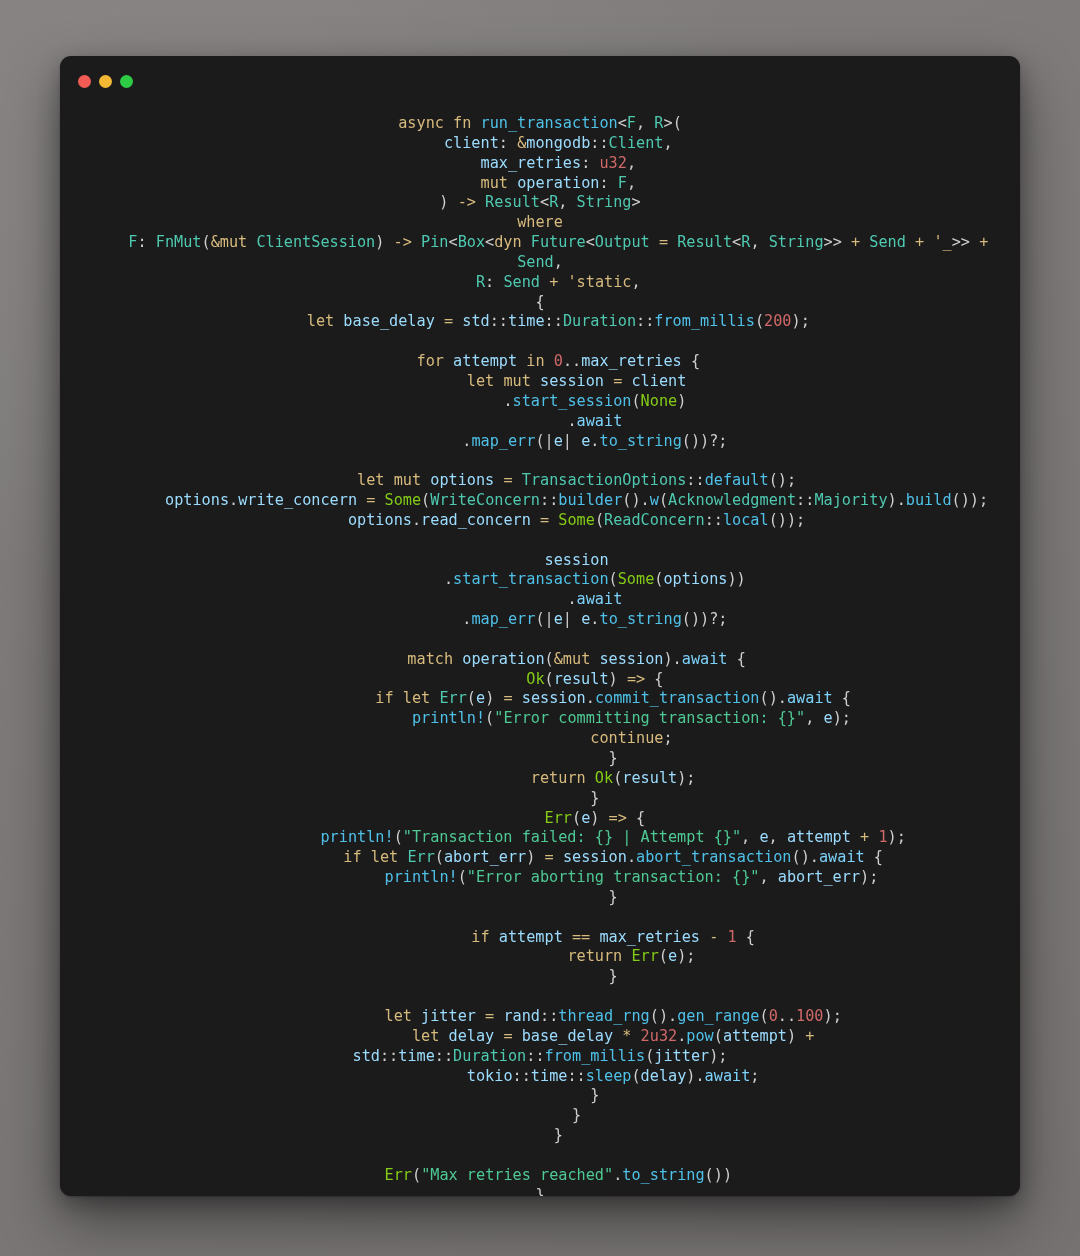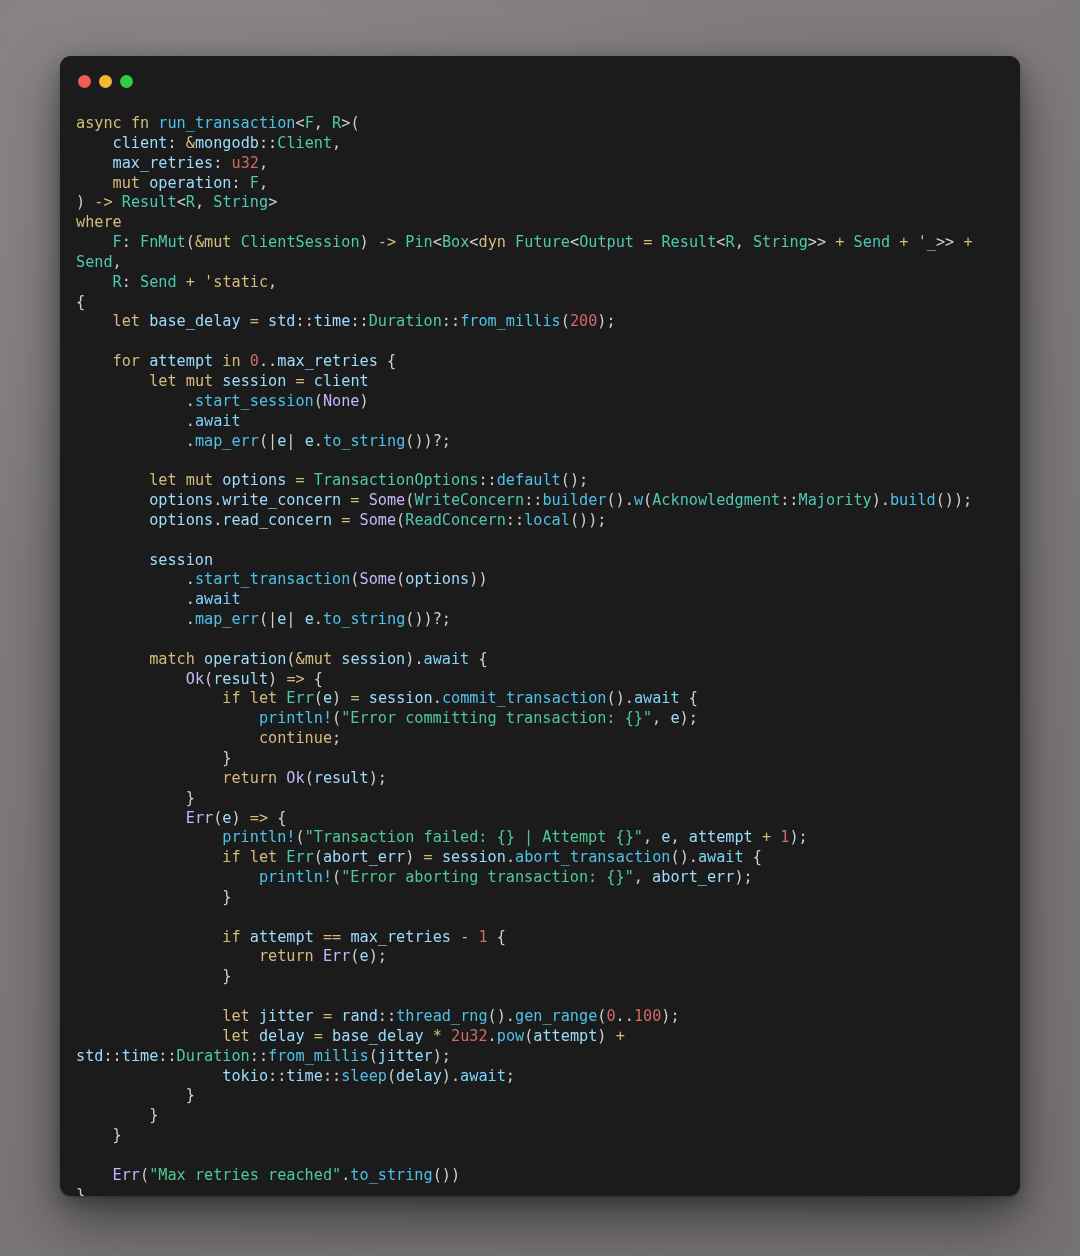--- a/index.html
+++ b/index.html
@@ -66,35 +66,36 @@
   }
   pre.code {
     margin: 0;
     font-family: "DejaVu Sans Mono", "Liberation Mono", monospace;
     font-size: 15.2px;
     line-height: 19.85px;
     letter-spacing: 0px;
     color: #d4d4d4;
     white-space: pre-wrap;
     word-break: break-word;
+    text-align: center;
     -webkit-font-smoothing: antialiased;
   }
   pre.code .ln { display: block; min-height: 19.85px; }
 
   
   .t-kw    { color: #d7ba7d; }   
   .t-op    { color: #d7ba7d; }   
   .t-life  { color: #d7ba7d; }   
   .t-awt   { color: #7dd3fc; }   
   .t-type  { color: #4ec9b0; }   
   .t-id    { color: #9cdcfe; }   
   .t-fn    { color: #4fc1e9; }   
   .t-num   { color: #d16969; }   
   .t-str   { color: #4ec994; }   
-  .t-enum  { color: #c4b5fd; }   
+  .t-enum  { color: #84cc16; }   
   .t-p     { color: #cfcfcf; }   
 </style>
 </head>
 <body>
 
 <div class="code-window">
 
   <div class="titlebar">
     <div class="dot dot-red"></div>
     <div class="dot dot-yellow"></div>

